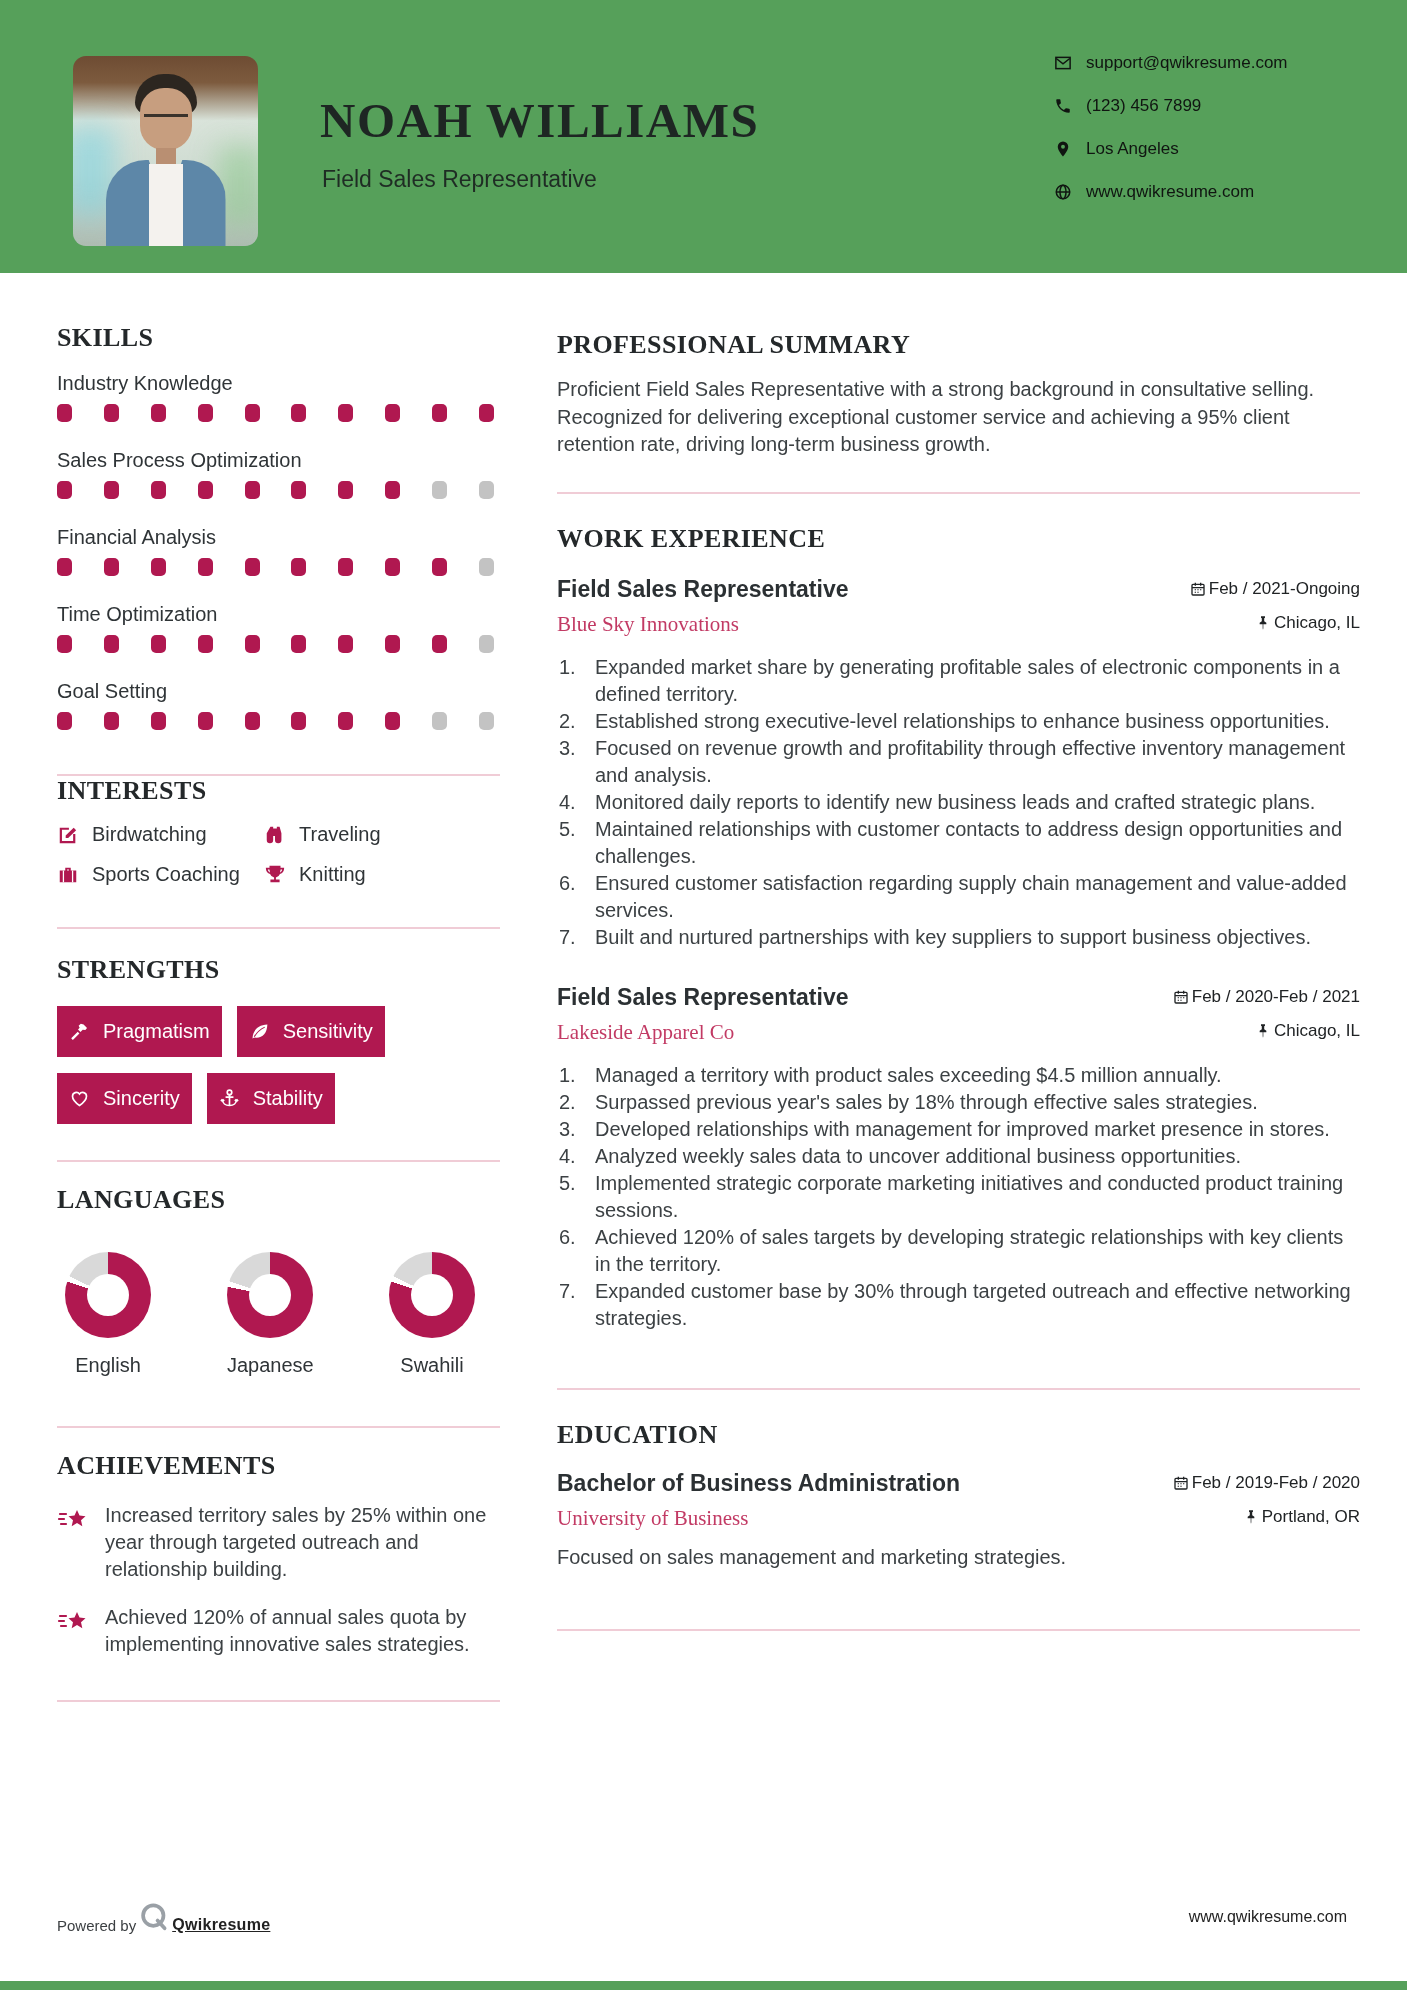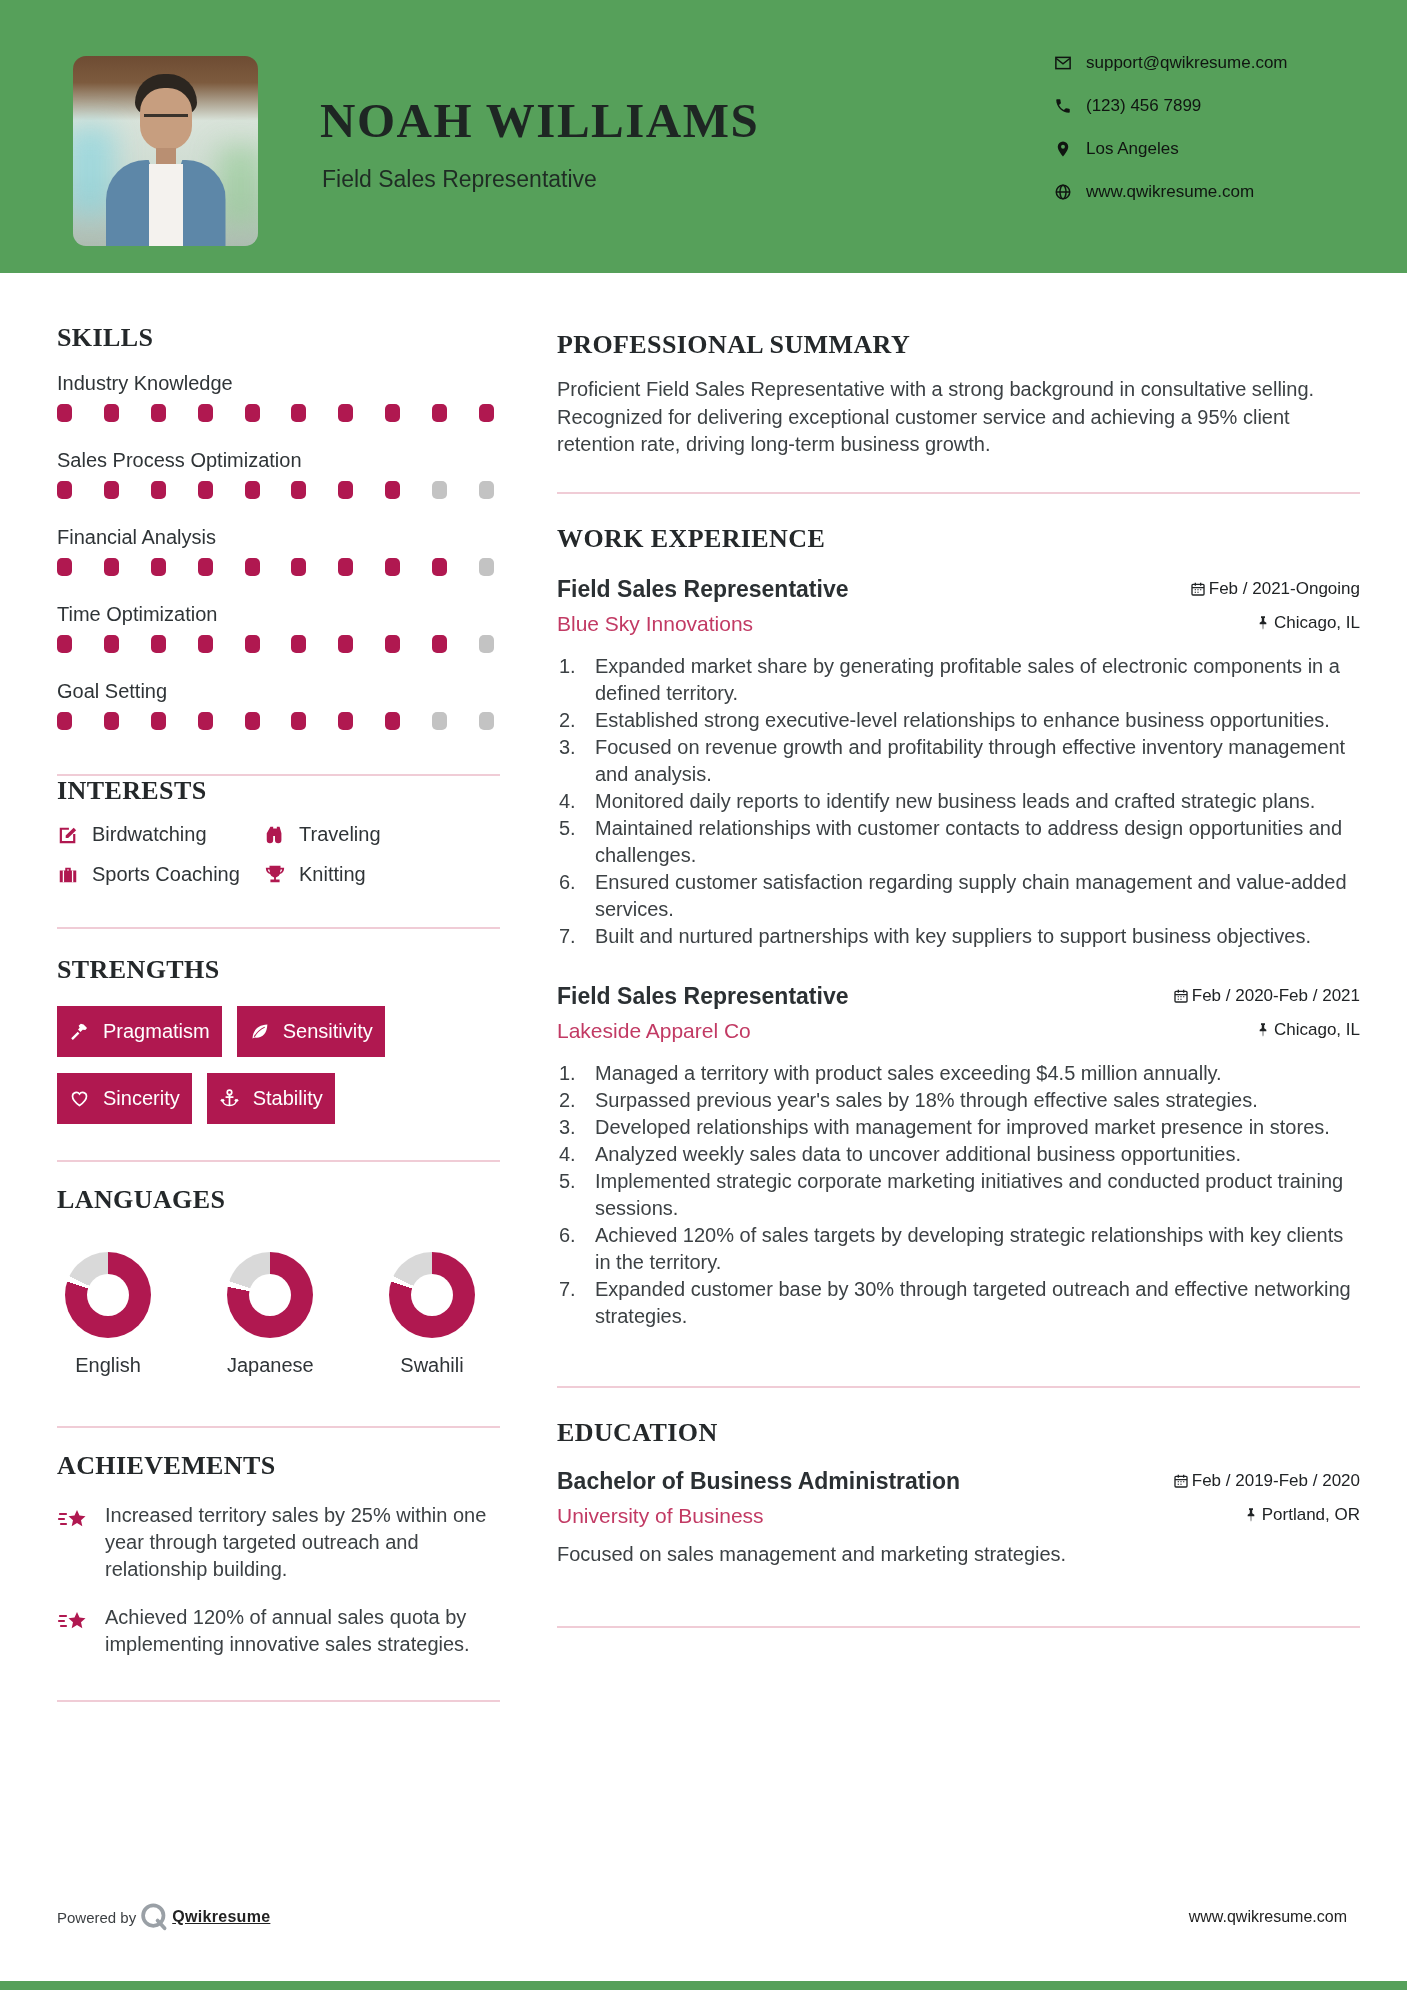--- a/index.html
+++ b/index.html
@@ -72,28 +72,28 @@
   .ach-item svg{width:32px;height:32px;flex:0 0 32px;margin-top:2px;}
   .ach-item p{font-size:20px;line-height:27px;color:var(--body);}
   
   .summary-text{margin-top:16px;font-size:20px;line-height:27.5px;color:var(--body);width:790px;}
   .job{margin-top:0;}
   .job-head{display:flex;justify-content:space-between;align-items:baseline;}
   .job-title{font-size:23px;font-weight:700;color:#2b3033;}
   .meta{display:flex;align-items:center;gap:3px;font-size:17px;color:#202325;}
   .meta svg{width:16px;height:16px;}
   .company-row{display:flex;justify-content:space-between;align-items:baseline;margin-top:9px;}
-  .company{font-size:21px;color:var(--pink-text);}
+  .company{font-size:21px;color:var(--pink-text);font-family:Liberation Serif, serif;}
   ol.bullets{list-style:none;margin-top:17px;}
   ol.bullets li{position:relative;padding-left:38px;font-size:20px;line-height:27px;color:var(--body);}
   ol.bullets li .num{position:absolute;left:2px;}
   .edu-note{margin-top:15px;font-size:20px;color:var(--body);}
   
   .footer{position:absolute;left:57px;right:60px;bottom:56px;display:flex;justify-content:space-between;align-items:center;}
-  .powered{display:flex;align-items:center;gap:1px;}
+  .powered{display:flex;align-items:flex-end;gap:1px;}
   .powered-label{font-size:15px;color:#3b3f42;}
   .brand{font-size:16px;font-weight:700;color:#222;text-decoration:underline;letter-spacing:.3px;}
   .site{font-size:16px;color:#222;}
   .bottom-bar{position:absolute;left:0;bottom:0;width:1407px;height:9px;background:var(--green);}
   .mt-div1{margin-top:44px;} .mt-div2{margin-top:41px;} .mt-div3{margin-top:36px;}
   .mt-div4{margin-top:49px;} .mt-div5{margin-top:42px;}
   .mt-h-int{} .mt-h-str{margin-top:26px;} .mt-h-lang{margin-top:23px;} .mt-h-ach{margin-top:23px;}
 </style>
 </head>
 <body>

